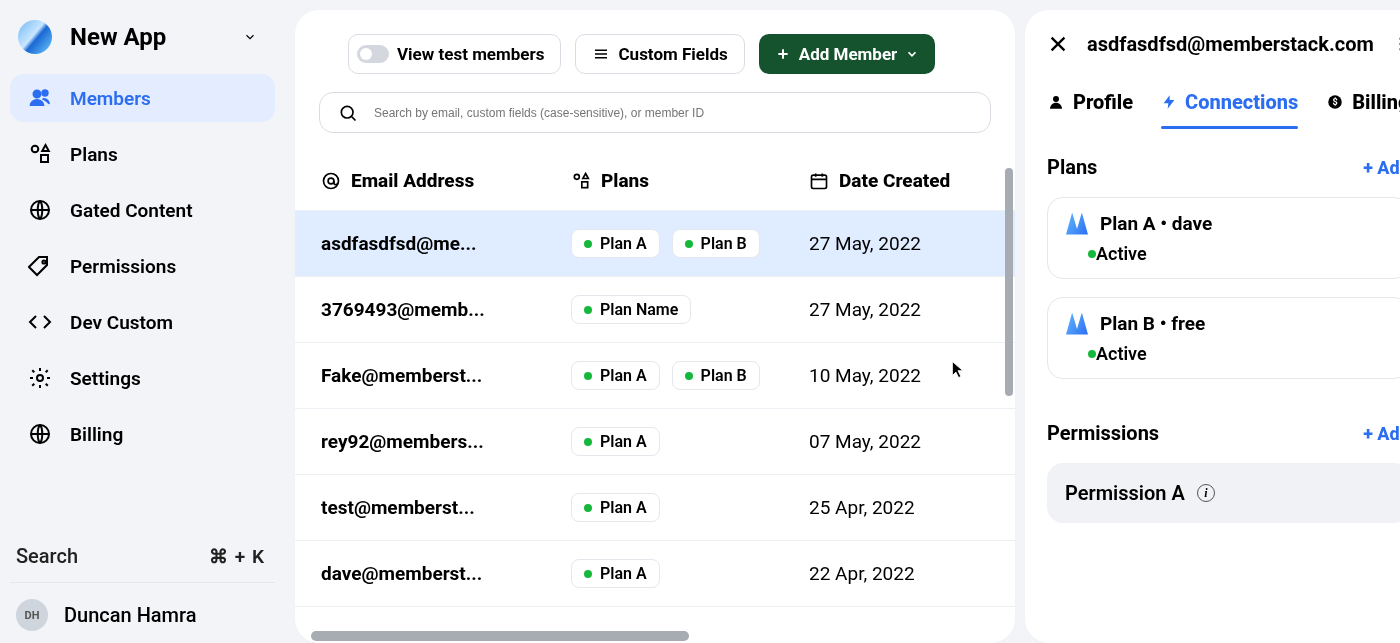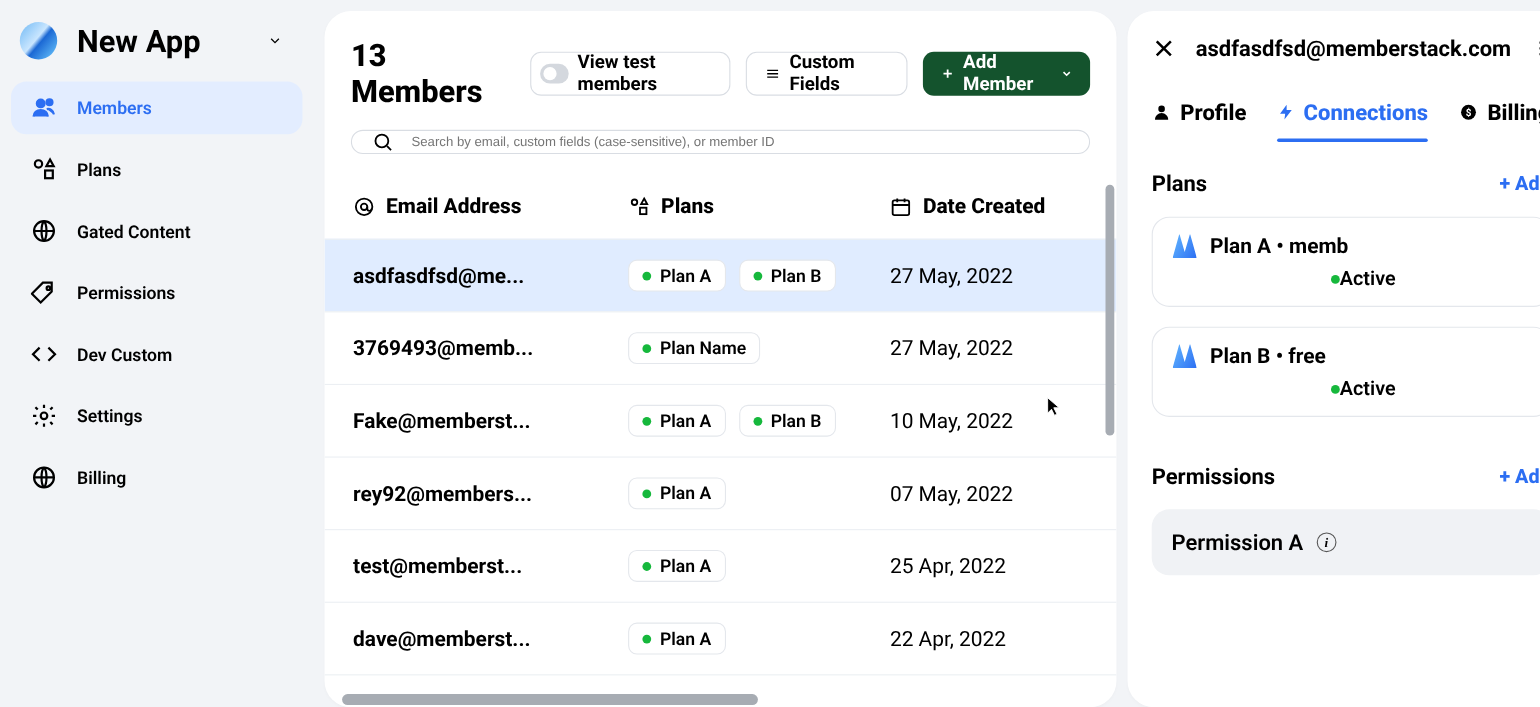--- a/index.html
+++ b/index.html
@@ -3,27 +3,27 @@
 <meta charset="utf-8">
 <style>
   * { box-sizing: border-box; }
   html, body { margin:0; padding:0; height:100%; font-family: -apple-system, BlinkMacSystemFont, "Segoe UI", Roboto, Helvetica, Arial, sans-serif; }
   body { background:#f2f4f7; width:1400px; height:643px; overflow:hidden; color:#000; }
 
   .layout { display:grid; grid-template-columns: 285px 720px 1fr; gap:10px; height:100%; padding:0 0 0 0; }
 
   
   .sidebar { display:flex; flex-direction:column; padding:10px 10px 12px 10px; }
-  .app-switch { display:flex; align-items:center; gap:18px; padding:10px 18px 14px 8px; cursor:pointer; font-size:28px; font-weight:700; }
+  .app-switch { display:flex; align-items:center; gap:18px; padding:10px 18px 14px 8px; cursor:pointer; font-size:24px; font-weight:700; }
   .app-logo { width:34px; height:34px; border-radius:50%; background:linear-gradient(130deg,#6fb8f4 0%, #c9e6ff 45%, #1b68d4 55%, #6ecbff 100%); position:relative; }
   .chevron-down { width:14px; height:14px; }
   .app-switch .spacer { flex:1; }
 
   .nav { display:flex; flex-direction:column; gap:8px; margin-top:6px;}
-  .nav-item { display:flex; align-items:center; gap:18px; padding:12px 18px; border-radius:14px; font-size:16px; font-weight:600; color:#000; cursor:pointer; }
+  .nav-item { display:flex; align-items:center; gap:18px; padding:12px 18px; border-radius:14px; font-size:19px; font-weight:600; color:#000; cursor:pointer; }
   .nav-item .icn { width:24px; height:24px; display:flex; align-items:center; justify-content:center; flex:0 0 auto; }
   .nav-item.active { background:#e3edff; color:#2c6ef2; }
   .nav-item.active svg { stroke:#2c6ef2; fill:#2c6ef2; }
 
   .sidebar-bottom { margin-top:auto; }
   .search-row { display:flex; justify-content:space-between; align-items:center; padding:14px 10px 14px 6px; border-bottom:1px solid #e3e6eb; font-size:20px; font-weight:500; color:#222;}
   .kbd { font-size:19px; font-weight:600; letter-spacing:1px; }
   .user-row { display:flex; align-items:center; gap:16px; padding:16px 2px 0 6px; }
   .avatar { width:32px; height:32px; border-radius:50%; background:#cfd5dd; display:flex; align-items:center; justify-content:center; font-size:11px; font-weight:700; color:#555; }
   .user-row span { font-size:20px; font-weight:500;}
@@ -73,21 +73,21 @@
   .rp-tab.active::after{ content:""; position:absolute; left:0; right:0; bottom:-1px; height:3px; background:#2c6ef2; border-radius:2px;}
 
   .section { margin-top:26px; }
   .section-head { display:flex; justify-content:space-between; align-items:center; }
   .section-head h3 { margin:0; font-size:20px; font-weight:700;}
   .add-link { color:#2c6ef2; font-size:18px; font-weight:800; cursor:pointer; }
 
   .plan-card { border:1.5px solid #e4e7ec; border-radius:16px; padding:14px 18px; margin-top:18px; }
   .plan-line1 { display:flex; align-items:center; gap:12px; font-size:19px; font-weight:700; }
   .plan-logo { width:22px; height:22px; background:linear-gradient(120deg,#62b6ff 0%, #2c6ef2 100%); clip-path: polygon(0 100%, 28% 0, 50% 75%, 72% 0, 100% 100%); }
-  .plan-status { display:flex; align-items:center; font-size:18px; font-weight:600; margin-top:8px; margin-left:22px;justify-content:center;}
+  .plan-status { display:flex; align-items:center; font-size:18px; font-weight:600; margin-top:8px; margin-left:22px;}
 
   .perm-card { background:#f0f2f5; border-radius:16px; padding:18px 18px; margin-top:18px; display:flex; align-items:center; gap:12px; font-size:20px; font-weight:600; }
   .info-circle { width:18px;height:18px; border:1.7px solid #555; border-radius:50%; display:flex; align-items:center; justify-content:center; font-size:12px; font-weight:800; font-family:serif; font-style:italic;}
 
   svg.icon { stroke:#000; stroke-width:2; fill:none; }
 </style>
 </head>
 <body>
 
 <div class="layout">
@@ -163,25 +163,34 @@
         <span class="icn">
           <svg class="icon" viewBox="0 0 24 24">
               <circle cx="12" cy="12" r="9"></circle>
               <path d="M3 12h18M12 3c3 3 3 15 0 18M12 3c-3 3-3 15 0 18"></path>
             </svg>
         </span>
         <span>Billing</span>
       </div>
     </nav>
 
+    <div class="sidebar-bottom">
+      <div class="search-row">
+        <span>Search</span>
+        <span class="kbd">⌘ + K</span>
+      </div>
+      <div class="user-row">
+        <div class="avatar">DH</div>
+        <span>Duncan Hamra</span>
+      </div>
+    </div>
   </aside>
 
   <main class="main-card">
     <div class="main-header">
-      <div class="main-title">13 Members</div>
       <div class="btn btn-outline toggle">
         <span class="toggle-pill"></span>
         <span>View test members</span>
       </div>
       <div class="btn btn-outline">
         <svg class="icon" viewBox="0 0 24 24" width="18" height="18">
             <path d="M4 7h16M4 12h16M4 17h16"></path>
           </svg>
         <span>Custom Fields</span>
       </div>
@@ -346,21 +355,21 @@
     </div>
 
     <div class="section">
       <div class="section-head">
         <h3>Plans</h3>
         <span class="add-link">+ Add</span>
       </div>
       <div class="plan-card">
         <div class="plan-line1">
           <span class="plan-logo"></span>
-          <span>Plan A • memb</span>
+          <span>Plan A • dave</span>
         </div>
         <div class="plan-status">
             <span class="dot-green"></span>
             <span>Active</span>
           </div>
       </div>
       <div class="plan-card">
         <div class="plan-line1">
           <span class="plan-logo"></span>
           <span>Plan B • free</span>

